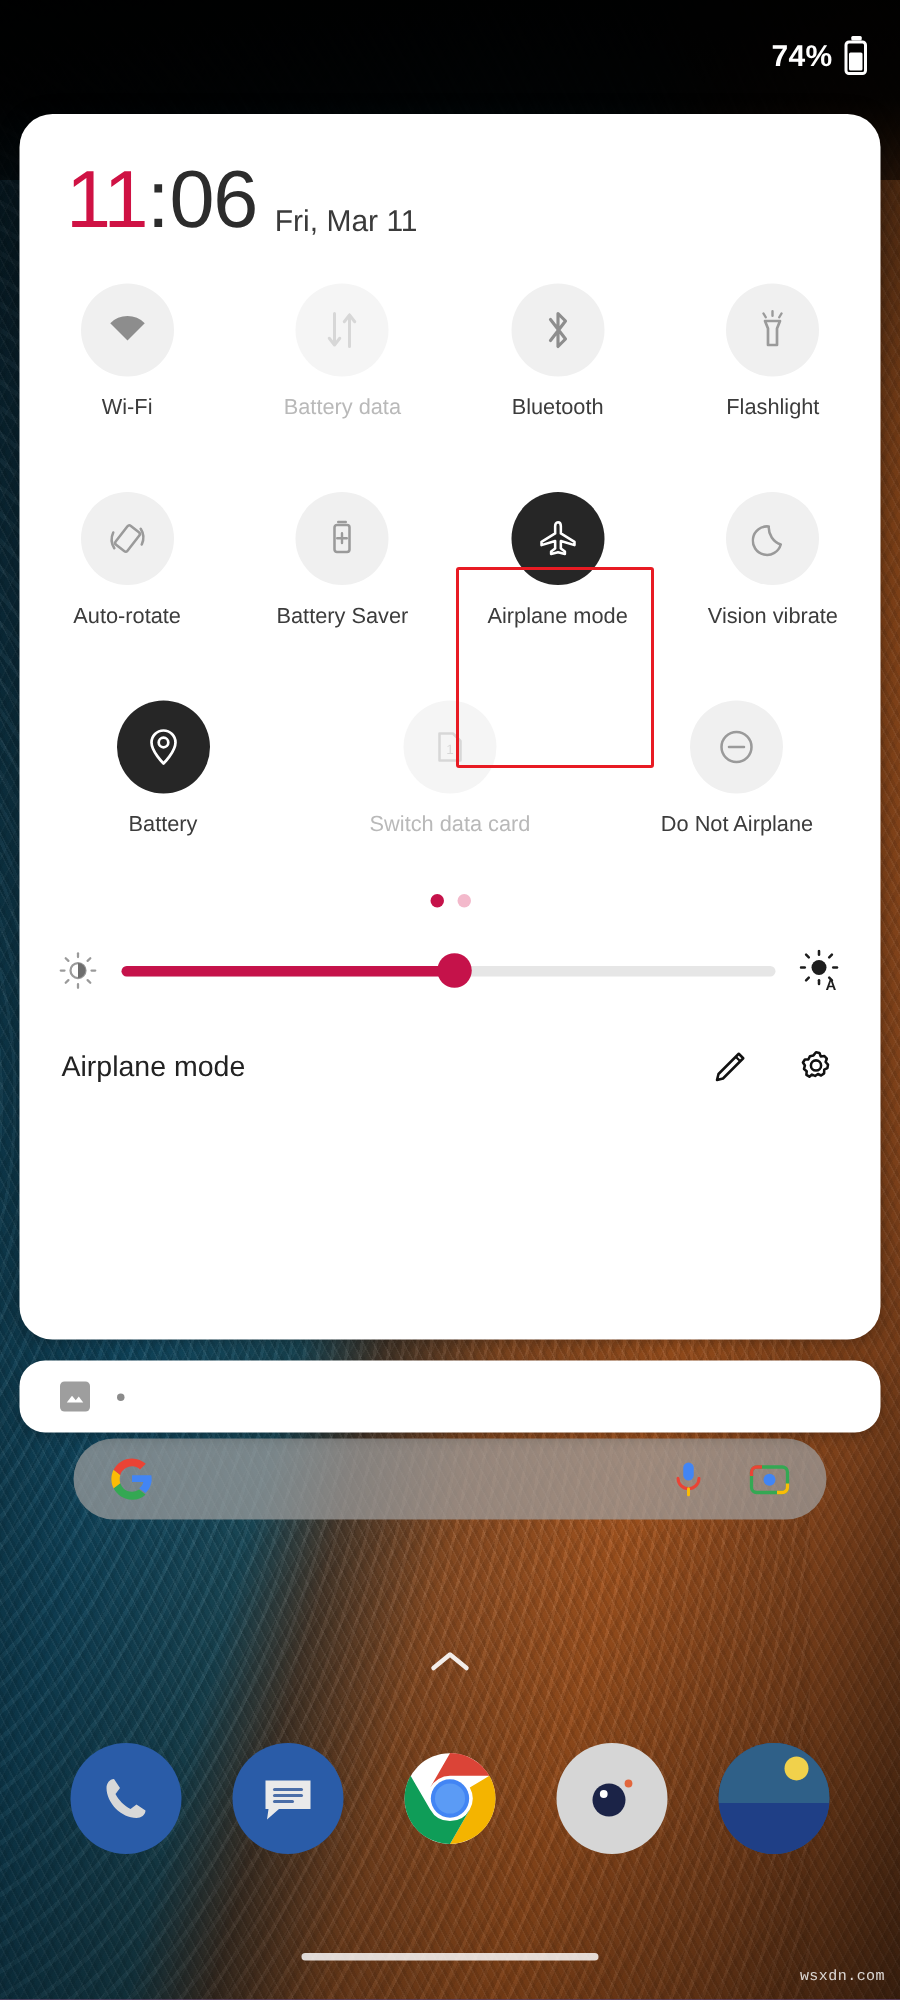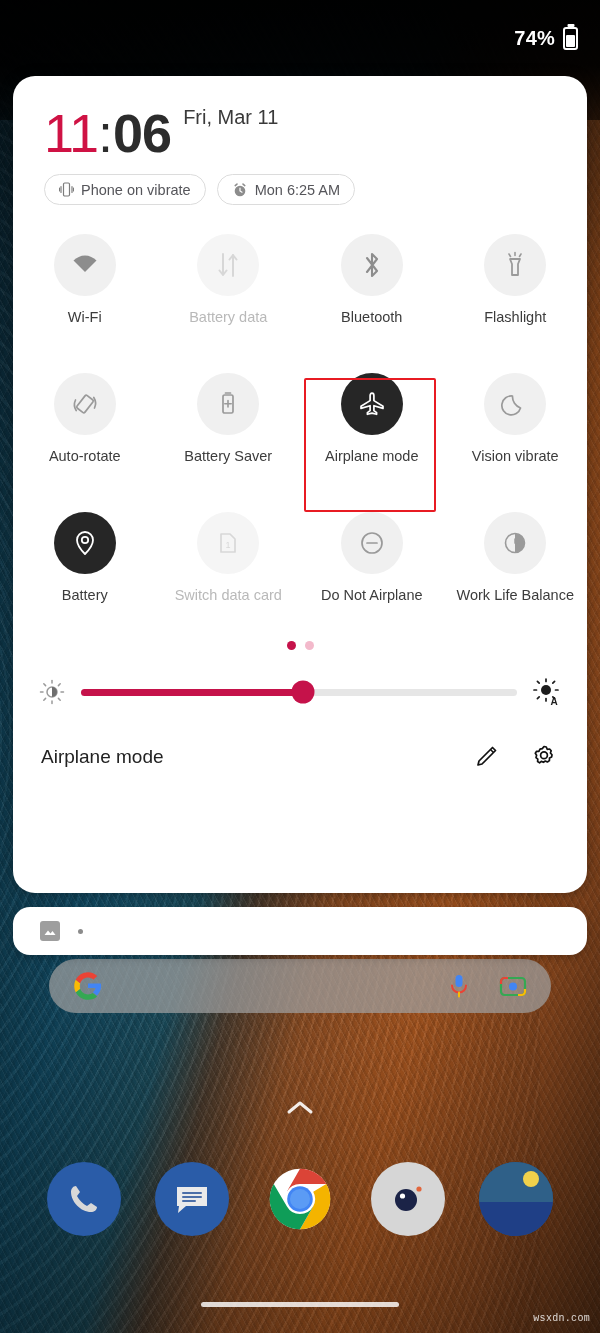--- a/index.html
+++ b/index.html
@@ -81,24 +81,24 @@
 
   
   #qs-panel {
     position:absolute; left:13px; top:76px; width:574px; height:817px;
     background:#fff; border-radius:22px; z-index:15;
     box-shadow:0 2px 14px rgba(0,0,0,.35);
     overflow:hidden;
   }
 
   
-  .clock-row { display:flex; align-items:flex-start; padding:30px 0 0 31px; }
+  .clock-row { display:flex; align-items:flex-end; padding:30px 0 0 31px; }
   .clock-h { font-size:54px; color:#cf1244; font-weight:400; letter-spacing:-1px; line-height:1; }
   .clock-colon { font-size:54px; color:#2c2c2c; font-weight:400; line-height:1; }
-  .clock-m { font-size:54px; color:#2c2c2c; font-weight:700; letter-spacing:-1px; line-height:1; }
+  .clock-m { font-size:54px; color:#2c2c2c; font-weight:400; letter-spacing:-1px; line-height:1; }
   .clock-date { font-size:20px; color:#3a3a3a; margin-left:12px; }
 
   .chips { display:flex; gap:11px; padding:14px 0 0 31px; }
   .chip {
     display:flex; align-items:center; gap:7px;
     height:31px; padding:0 14px;
     border:1px solid #dcdcdc; border-radius:16px;
     font-size:14.5px; color:#55555a; background:#fff; white-space:nowrap;
   }
   .chip svg { display:block; }
@@ -222,37 +222,20 @@
 
   <div id="qs-panel">
 
     <div class="clock-row">
       <span class="clock-h">11</span>
       <span class="clock-colon">:</span>
       <span class="clock-m">06</span>
       <span class="clock-date">Fri, Mar 11</span>
     </div>
 
-    <div class="chips">
-      <div class="chip">
-        <svg width="15" height="17" viewBox="0 0 15 17">
-          <rect x="4.5" y="2" width="6" height="13" rx="1.2" fill="none" stroke="#7c7c7c" stroke-width="1.2"></rect>
-          <path d="M2 5.5 L2 11.5 M0.4 7 L0.4 10 M13 5.5 L13 11.5 M14.6 7 L14.6 10" stroke="#7c7c7c" stroke-width="1.2" stroke-linecap="round"></path>
-        </svg>
-        <span>Phone on vibrate</span>
-      </div>
-      <div class="chip">
-        <svg width="16" height="16" viewBox="0 0 16 16">
-          <circle cx="8" cy="9" r="5.3" fill="#8c8c8c"></circle>
-          <path d="M8 6.2 L8 9 L10 10.2" stroke="#fff" stroke-width="1.2" fill="none" stroke-linecap="round"></path>
-          <path d="M3.2 3.6 L5 2.1 M12.8 3.6 L11 2.1" stroke="#8c8c8c" stroke-width="1.5" stroke-linecap="round"></path>
-        </svg>
-        <span>Mon 6:25 AM</span>
-      </div>
-    </div>
 
     <div class="tile-grid">
 
       <div class="tile-row">
         <div class="tile">
           <div class="tile-ico">
             <svg width="30" height="24" viewBox="0 0 30 24">
               <path d="M15 19 L3.5 7.5 A16 16 0 0 1 26.5 7.5 Z" fill="#8d8d8d"></path>
             </svg>
           </div>
@@ -345,30 +328,20 @@
           <div class="tile-lab">Switch data card</div>
         </div>
         <div class="tile">
           <div class="tile-ico">
             <svg width="28" height="28" viewBox="0 0 28 28">
               <circle cx="14" cy="14" r="10" fill="none" stroke="#9a9a9a" stroke-width="1.7"></circle>
               <path d="M9 14 L19 14" stroke="#9a9a9a" stroke-width="1.7" stroke-linecap="round"></path>
             </svg>
           </div>
           <div class="tile-lab">Do Not Airplane</div>
-        </div>
-        <div class="tile">
-          <div class="tile-ico">
-            <svg width="26" height="26" viewBox="0 0 26 26">
-              <circle cx="13" cy="13" r="9.5" fill="none" stroke="#9a9a9a" stroke-width="1.6"></circle>
-              <path d="M13 3.5 A9.5 9.5 0 0 1 13 22.5 Z" fill="#9a9a9a"></path>
-              <path d="M13 9 L13 13 L16 14.6" stroke="#9a9a9a" stroke-width="1.5" fill="none" stroke-linecap="round"></path>
-            </svg>
-          </div>
-          <div class="tile-lab">Work Life Balance</div>
         </div>
       </div>
     </div>
 
     <div class="dots">
       <span class="dot"></span>
       <span class="dot inactive"></span>
     </div>
 
     <div class="bright-row">

